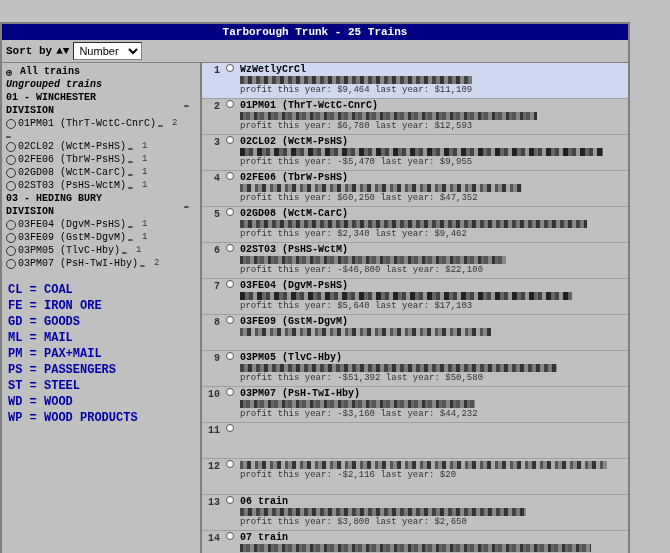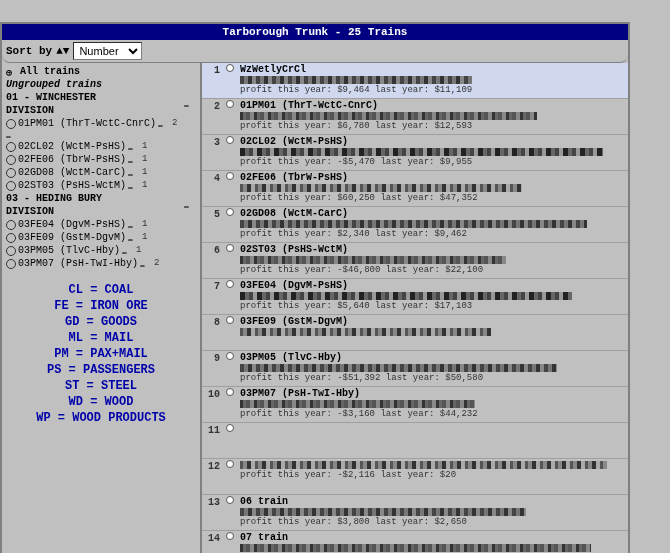--- a/index.html
+++ b/index.html
@@ -30,21 +30,20 @@
       flex-shrink: 0;
     }
     .toolbar {
       background: #c0c0c0;
       display: flex;
       align-items: center;
       padding: 2px 4px;
       border-bottom: 1px solid #808080;
       flex-shrink: 0;
       gap: 4px;
-      border-radius: 8px;
     }
     .toolbar-label {
       font-size: 11px;
       font-weight: bold;
     }
     .toolbar select {
       font-size: 11px;
       padding: 1px;
       background: #ffffff;
       border: 1px inset #808080;
@@ -108,21 +107,20 @@
     .cargo-codes {
       margin-top: 8px;
       padding: 4px;
       font-size: 11px;
       font-weight: bold;
       color: #0000aa;
     }
     .cargo-codes div {
       line-height: 16px;
       font-size: 12px;
-      text-align: center;
     }
     .right-panel {
       flex: 1;
       overflow-y: auto;
       background: #c0c0c0;
       padding: 0;
     }
     .train-row {
       display: flex;
       border-bottom: 1px solid #a0a0a0;

